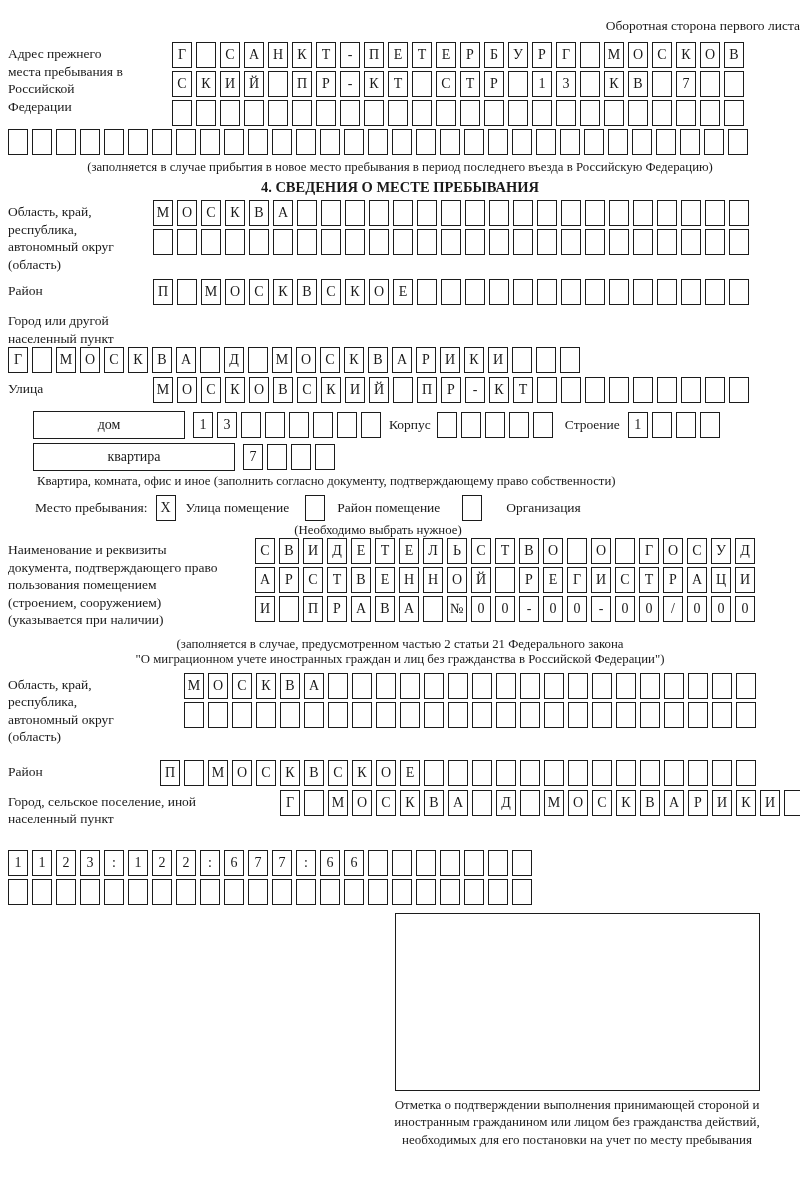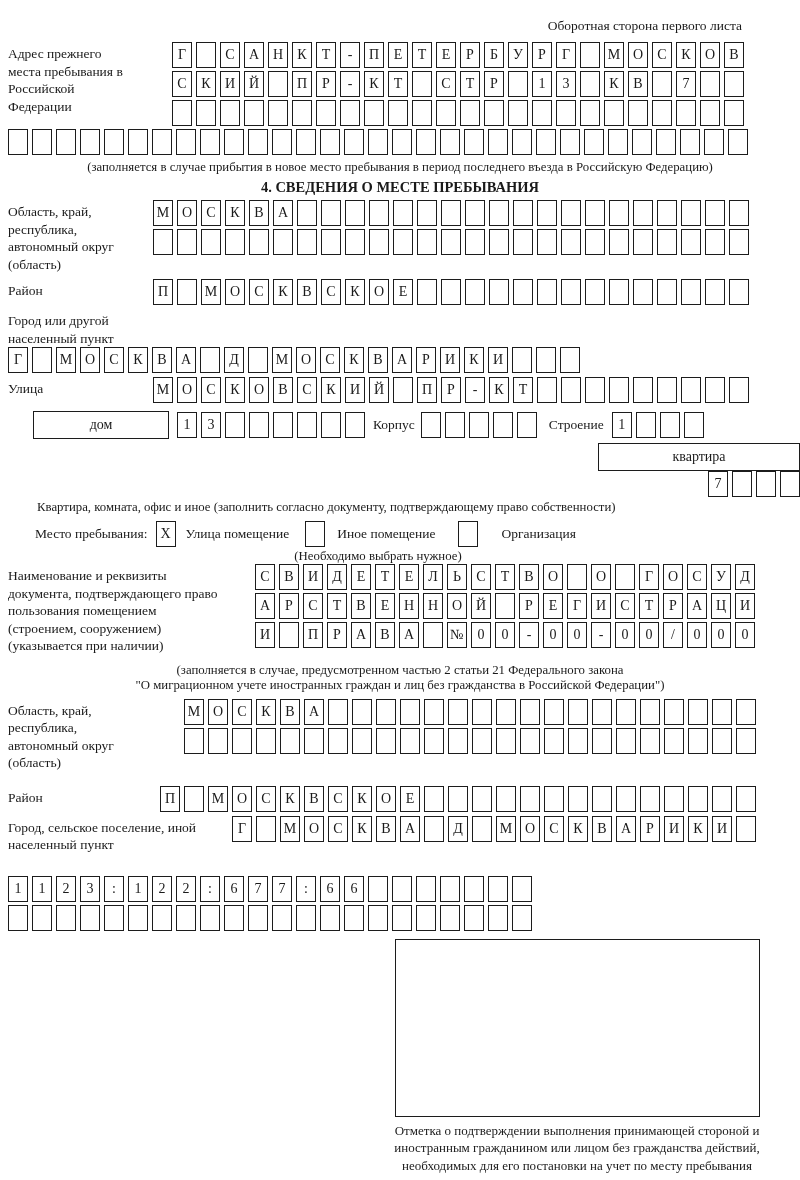--- a/index.html
+++ b/index.html
@@ -6,21 +6,20 @@
   .page{
     position:relative;
     width:800px;height:1180px;
     background:#fff;
     color:#1a1a1a;
     font-family:"Liberation Serif","DejaVu Serif",serif;
     overflow:hidden;
   }
   .hdr-note{
     margin-top:18px;
-    padding-right:58px;
     text-align:right;
     font-size:13.5px;
   }
   .frow{display:flex;align-items:flex-start;padding-left:8px;}
   .flabel{font-size:13.5px;line-height:17.5px;padding-top:3px;flex:none;}
   .cells{display:flex;gap:4px;flex:none;}
   .cells-col{display:flex;flex-direction:column;gap:3px;flex:none;}
   .cell{
     box-sizing:border-box;flex:none;
     width:20px;height:26px;
@@ -329,21 +328,21 @@
         <div class="cell"></div>
         <div class="cell"></div>
         <div class="cell"></div>
         <div class="cell"></div>
         <div class="cell"></div>
         <div class="cell"></div>
       </div>
   </div>
 
   <div class="frow" style="margin-top:8px;padding-left:33px;align-items:center;">
-    <div class="bigbox" style="width:136px;">дом</div>
+    <div class="bigbox" style="width:152px;">дом</div>
     <div class="cells" style="margin-left:8px;">
         <div class="cell">1</div>
         <div class="cell">3</div>
         <div class="cell"></div>
         <div class="cell"></div>
         <div class="cell"></div>
         <div class="cell"></div>
         <div class="cell"></div>
         <div class="cell"></div>
       </div>
@@ -357,37 +356,37 @@
       </div>
     <div class="inline-label" style="margin-left:12px;">Строение</div>
     <div class="cells" style="margin-left:8px;">
         <div class="cell">1</div>
         <div class="cell"></div>
         <div class="cell"></div>
         <div class="cell"></div>
       </div>
   </div>
 
-  <div class="frow" style="margin-top:4px;padding-left:33px;align-items:flex-end;flex-direction:column;">
+  <div class="frow" style="margin-top:4px;padding-left:33px;align-items:center;">
     <div class="bigbox" style="width:202px;">квартира</div>
     <div class="cells" style="margin-left:8px;">
         <div class="cell">7</div>
         <div class="cell"></div>
         <div class="cell"></div>
         <div class="cell"></div>
       </div>
   </div>
   <div class="caption" style="margin-top:3px;text-align:left;padding-left:37px;">Квартира, комната, офис и иное (заполнить согласно документу, подтверждающему право собственности)</div>
 
   <div class="frow" style="margin-top:6px;padding-left:35px;align-items:center;">
     <div class="inline-label">Место пребывания:</div>
     <div class="cell" style="margin-left:8px;">X</div>
     <div class="inline-label" style="margin-left:10px;">Улица помещение</div>
     <div class="cell" style="margin-left:16px;"></div>
-    <div class="inline-label" style="margin-left:12px;">Иное помещение</div>
+    <div class="inline-label" style="margin-left:12px;">Район помещение</div>
     <div class="cell" style="margin-left:22px;"></div>
     <div class="inline-label" style="margin-left:24px;">Организация</div>
   </div>
   <div class="caption" style="margin-top:2px;width:700px;padding-left:28px;">(Необходимо выбрать нужное)</div>
 
   <div class="frow" style="">
     <div class="flabel" style="width:247px;">
       <div style="width:212px;">Наименование и реквизиты документа, подтверждающего право пользования помещением (строением, сооружением) (указывается при наличии)</div>
     </div>
     <div class="cells-col">
@@ -550,21 +549,21 @@
         <div class="cell"></div>
         <div class="cell"></div>
         <div class="cell"></div>
         <div class="cell"></div>
         <div class="cell"></div>
         <div class="cell"></div>
         <div class="cell"></div>
       </div>
   </div>
 
-  <div class="frow" style="margin-top:4px;">
+  <div class="frow" style="margin-top:4px;gap:48px;">
     <div class="flabel" style="width:224px;">
       <div style="width:205px;">Город, сельское поселение, иной населенный пункт</div>
     </div>
     <div class="cells">
         <div class="cell">Г</div>
         <div class="cell"></div>
         <div class="cell">М</div>
         <div class="cell">О</div>
         <div class="cell">С</div>
         <div class="cell">К</div>

